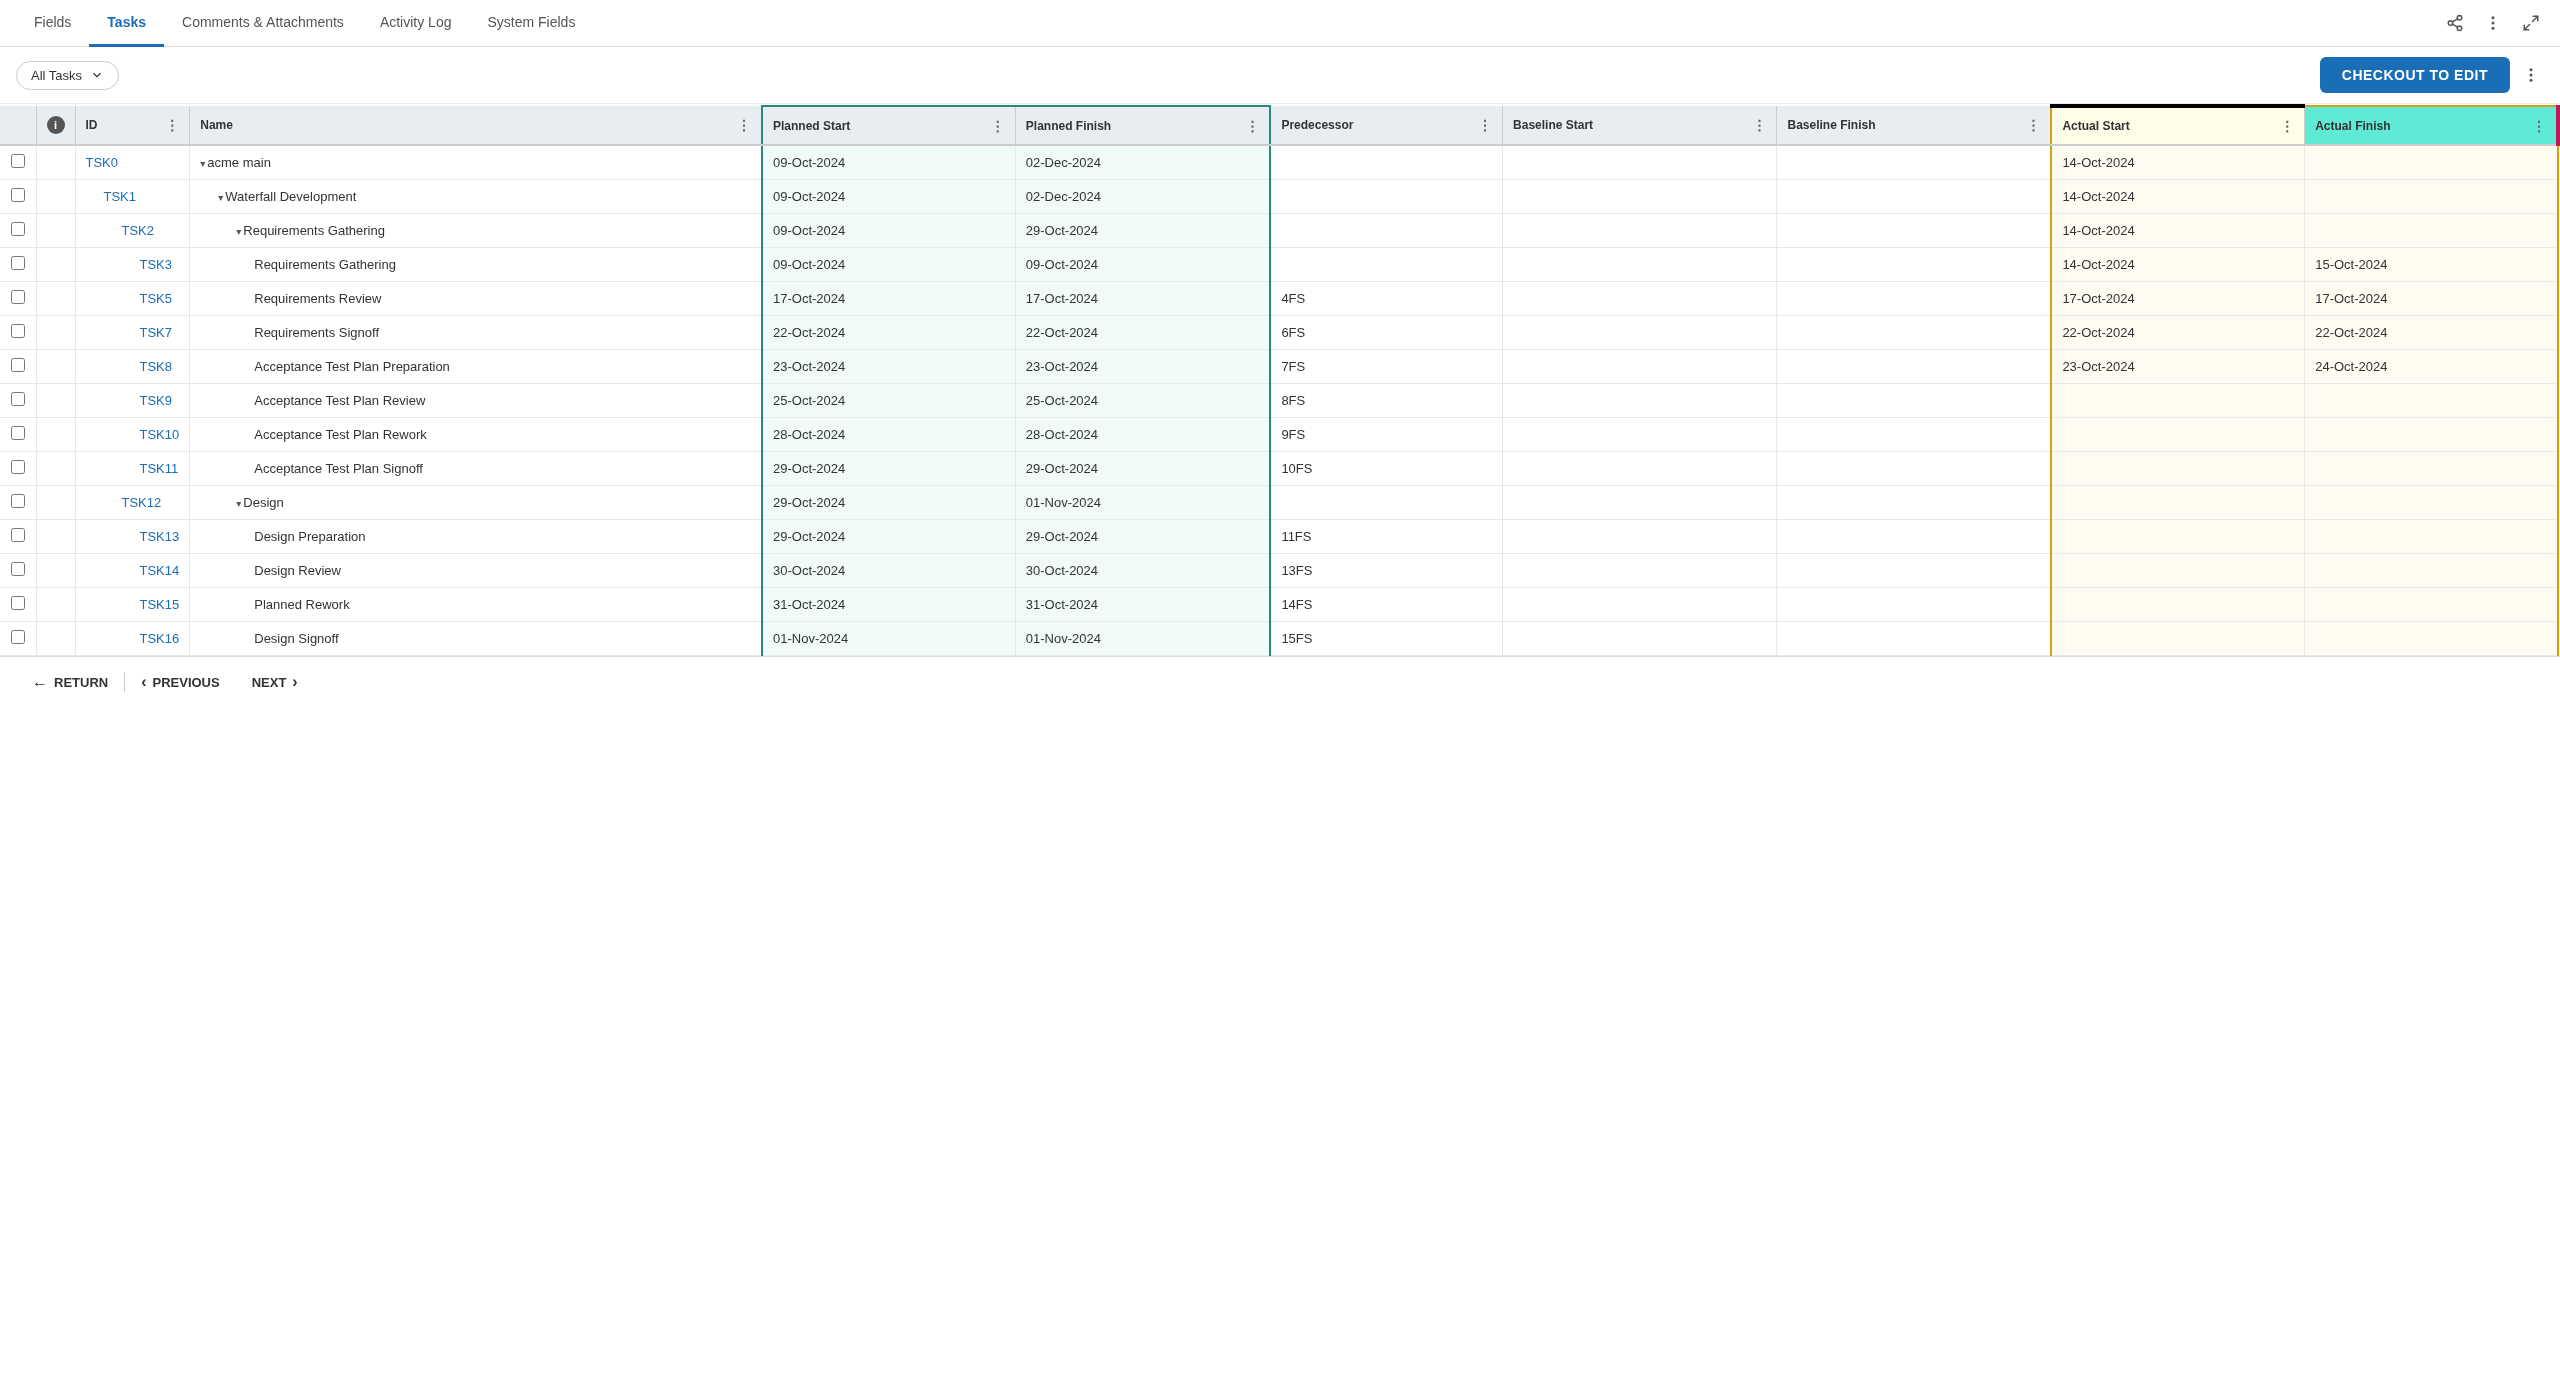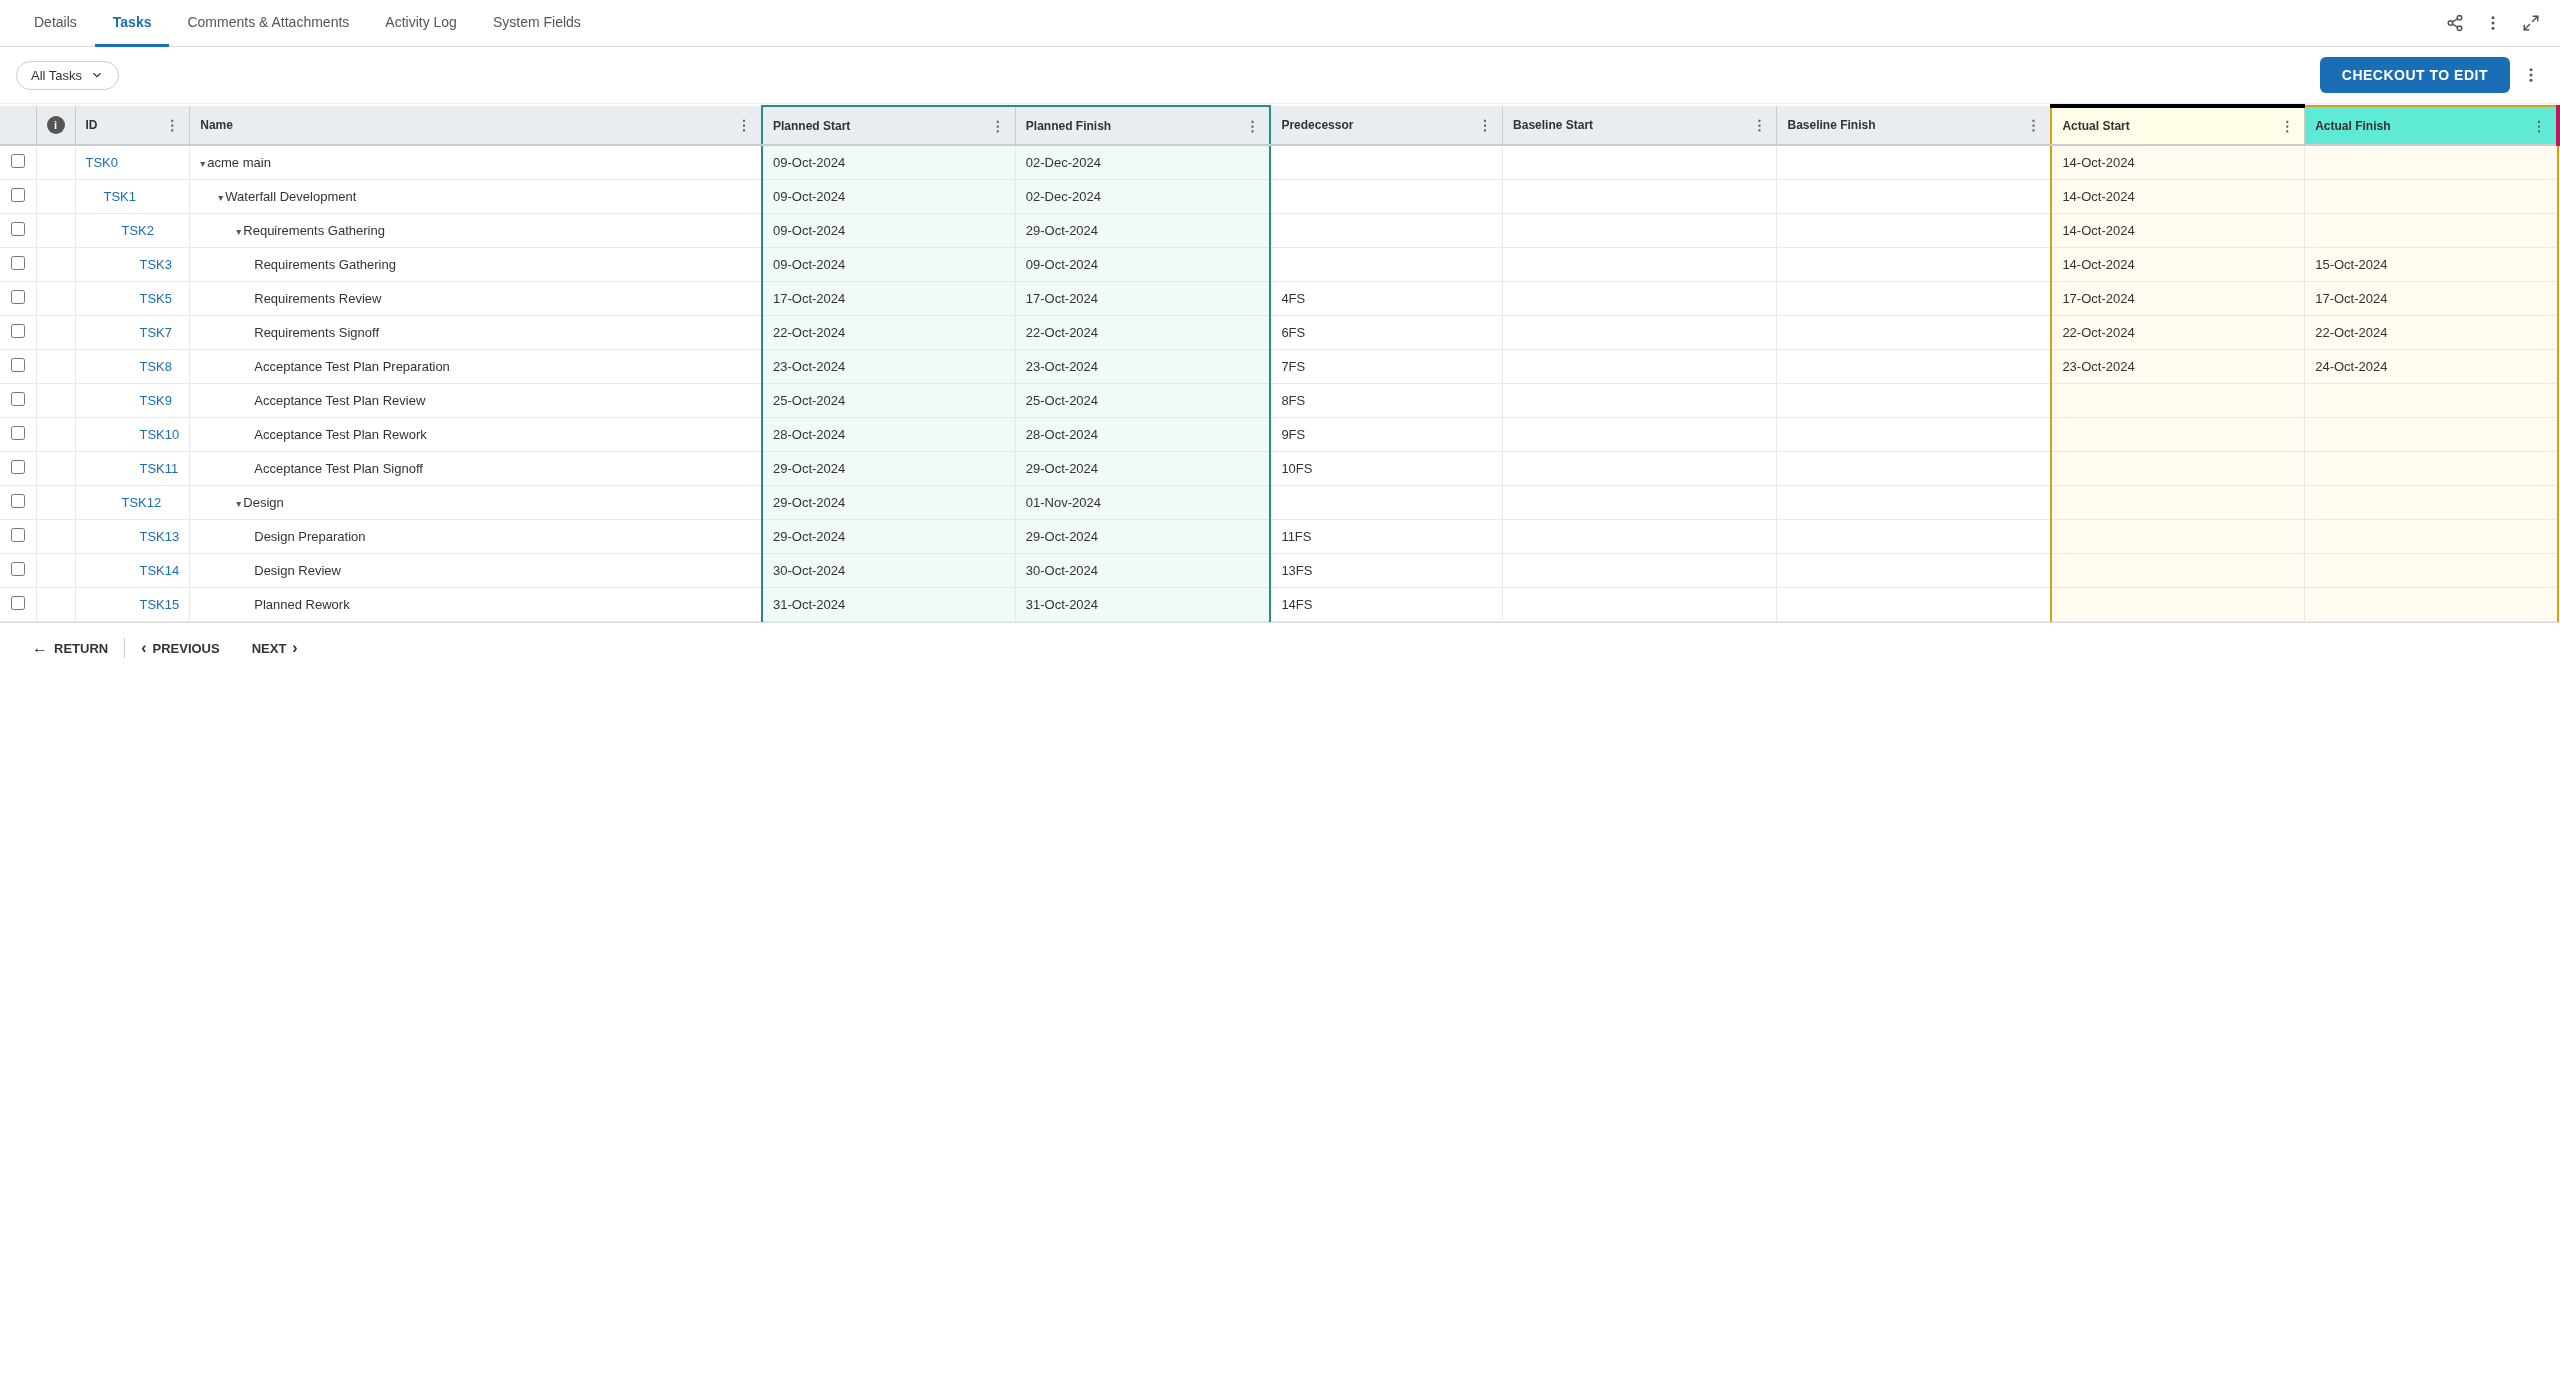--- a/index.html
+++ b/index.html
@@ -109,21 +109,21 @@
     .table-wrapper::-webkit-scrollbar { width: 8px; height: 8px; }
     .table-wrapper::-webkit-scrollbar-track { background: #f1f1f1; }
     .table-wrapper::-webkit-scrollbar-thumb { background: #c1c1c1; border-radius: 4px; }
   </style>
 </head>
 <body>
 
 <div>
 
   <div class="top-tabs">
-    <div class="tab">Details</div>
+    <div class="tab">Fields</div>
     <div class="tab active">Tasks</div>
     <div class="tab">Comments &amp; Attachments</div>
     <div class="tab">Activity Log</div>
     <div class="tab">System Fields</div>
     <div class="tab-actions">
       <button class="icon-btn">
         <svg width="18" height="18" viewBox="0 0 24 24" fill="none" stroke="currentColor" stroke-width="2" stroke-linecap="round" stroke-linejoin="round">
           <circle cx="18" cy="5" r="3"></circle>
             <circle cx="6" cy="12" r="3"></circle>
             <circle cx="18" cy="19" r="3"></circle>
@@ -520,20 +520,41 @@
       </span>
     </td>
     <td class="col-date" style="background:#f0faf8;border-left:2px solid #2a8a7e;">31-Oct-2024</td>
     <td class="col-date" style="background:#f0faf8;border-right:2px solid #2a8a7e;">31-Oct-2024</td>
     <td class="col-pred">14FS</td>
     <td class="col-baseline"></td>
     <td class="col-baseline"></td>
     <td class="col-date" style="background:#fffbf0;border-left:2px solid #d4a017;"></td>
     <td class="col-date" style="background:#fffbf0;border-right:2px solid #d4a017;"></td>
   </tr>
+          <tr>
+    <td class="col-checkbox">
+      <input type="checkbox" style="">
+    </td>
+    <td class="col-info"></td>
+    <td class="col-id">
+      <a class="task-link" href="#" style="padding-left:54px">TSK16</a>
+    </td>
+    <td class="col-name">
+      <span style="padding-left:54px">
+        Design Signoff
+      </span>
+    </td>
+    <td class="col-date" style="background:#f0faf8;border-left:2px solid #2a8a7e;">01-Nov-2024</td>
+    <td class="col-date" style="background:#f0faf8;border-right:2px solid #2a8a7e;">01-Nov-2024</td>
+    <td class="col-pred">15FS</td>
+    <td class="col-baseline"></td>
+    <td class="col-baseline"></td>
+    <td class="col-date" style="background:#fffbf0;border-left:2px solid #d4a017;"></td>
+    <td class="col-date" style="background:#fffbf0;border-right:2px solid #d4a017;"></td>
+  </tr>
         </tbody>
     </table>
   </div>
 
   <div class="bottom-nav">
     <button class="nav-btn">
       <span class="nav-arrow">←</span>
       <span>RETURN</span>
     </button>
     <div class="separator"></div>

